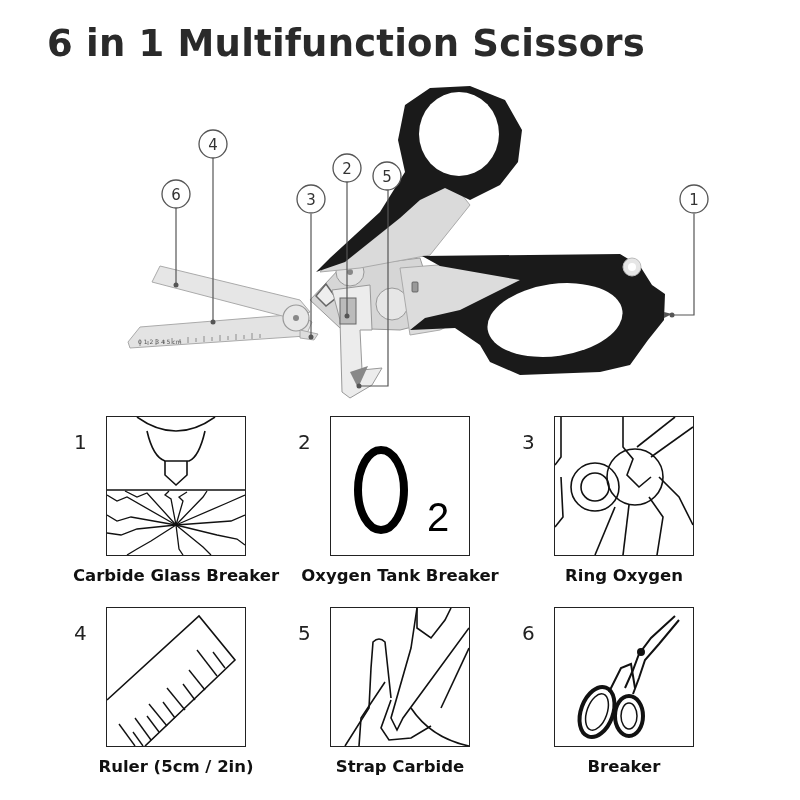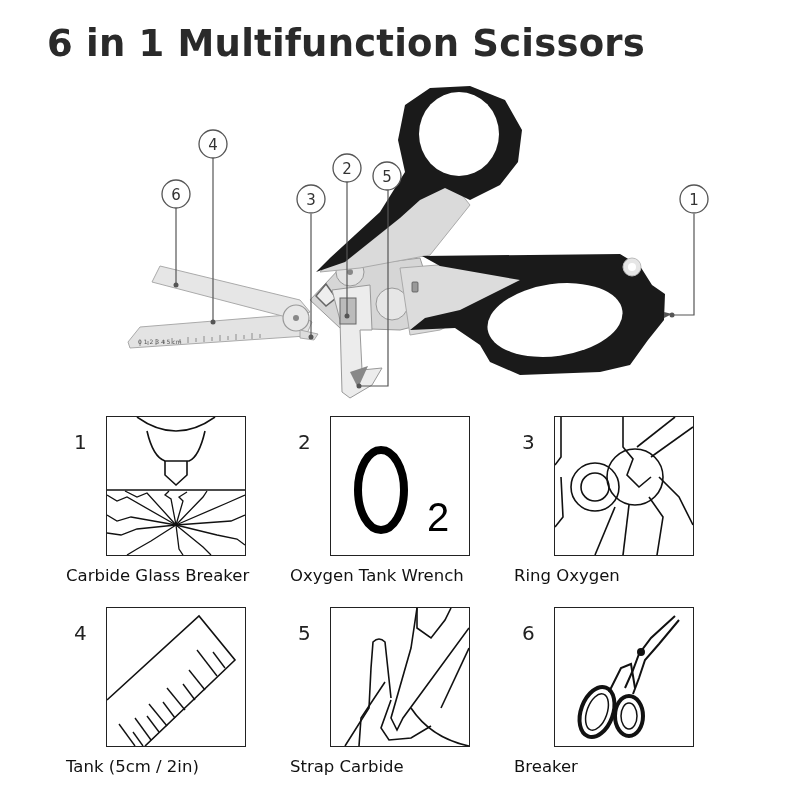--- a/index.html
+++ b/index.html
@@ -3,21 +3,21 @@
 <meta charset="utf-8">
 <style>
   html,body{margin:0;padding:0;background:#fff;}
   body{width:800px;height:800px;position:relative;overflow:hidden;font-family:"DejaVu Sans","Liberation Sans",sans-serif;color:#222;}
   .title{position:absolute;left:0;top:22px;width:692px;text-align:center;font-size:37px;font-weight:bold;color:#2a2a2a;letter-spacing:0.2px;}
   .hero{position:absolute;left:0;top:0;width:800px;height:420px;}
   .panel{position:absolute;width:140px;}
   .panel .num{position:absolute;left:-32px;top:14px;font-size:20px;color:#222;}
   .panel .box{position:absolute;left:0;top:0;width:138px;height:138px;border:1.5px solid #222;background:#fff;overflow:hidden;}
   .panel .box svg{width:138px;height:138px;display:block;}
-  .panel .cap{position:absolute;left:-40px;width:220px;top:150px;font-size:16.5px;color:#111;white-space:nowrap;}
+  .panel .cap{position:absolute;left:-40px;width:220px;top:150px;text-align:center;font-size:16.5px;color:#111;white-space:nowrap;font-weight:bold;}
   .callout-label{font-family:"DejaVu Sans","Liberation Sans",sans-serif;font-size:15px;fill:#333;}
 </style>
 </head>
 <body>
 
 <div class="title">6 in 1 Multifunction Scissors</div>
 
 <svg class="hero" viewBox="0 0 800 420">
 
   <g>
@@ -148,21 +148,21 @@
 </div>
 
 <div class="panel" style="left:330px;top:416px;">
   <div class="num">2</div>
   <div class="box">
     <svg viewBox="0 0 138 138">
       <ellipse cx="50" cy="73" rx="23" ry="40" fill="none" stroke="#000" stroke-width="8"></ellipse>
       <text x="96" y="114" font-size="40" fill="#000" font-family="Liberation Sans, sans-serif">2</text>
     </svg>
   </div>
-  <div class="cap">Oxygen Tank Wrench</div>
+  <div class="cap">Oxygen Tank Breaker</div>
 </div>
 
 <div class="panel" style="left:554px;top:416px;">
   <div class="num">3</div>
   <div class="box">
     <svg viewBox="0 0 138 138" fill="none" stroke="#111" stroke-width="1.6">
       <path d="M6,0 L6,40 L0,48"></path>
       <path d="M6,60 L8,100 L0,110"></path>
       <circle cx="40" cy="70" r="24"></circle>
       <circle cx="40" cy="70" r="14"></circle>
@@ -192,21 +192,21 @@
         <line x1="60" y1="118" x2="42" y2="96"></line>
         <line x1="52" y1="124" x2="40" y2="108"></line>
         <line x1="44" y1="132" x2="28" y2="110"></line>
         <line x1="36" y1="138" x2="26" y2="124"></line>
         <line x1="110" y1="68" x2="90" y2="42"></line>
         <line x1="118" y1="60" x2="106" y2="44"></line>
         <line x1="28" y1="138" x2="12" y2="116"></line>
       </g>
     </svg>
   </div>
-  <div class="cap">Tank (5cm / 2in)</div>
+  <div class="cap">Ruler (5cm / 2in)</div>
 </div>
 
 <div class="panel" style="left:330px;top:607px;">
   <div class="num">5</div>
   <div class="box">
     <svg viewBox="0 0 138 138" fill="none" stroke="#111" stroke-width="1.6">
       <path d="M86,0 L86,20 L100,30 L114,12 L120,0"></path>
       <path d="M86,0 L80,40 L60,110 L66,122 L72,110 L138,20"></path>
       <path d="M40,60 L42,34 Q48,28 54,34 L60,90"></path>
       <path d="M40,60 L38,100 L14,138"></path>

